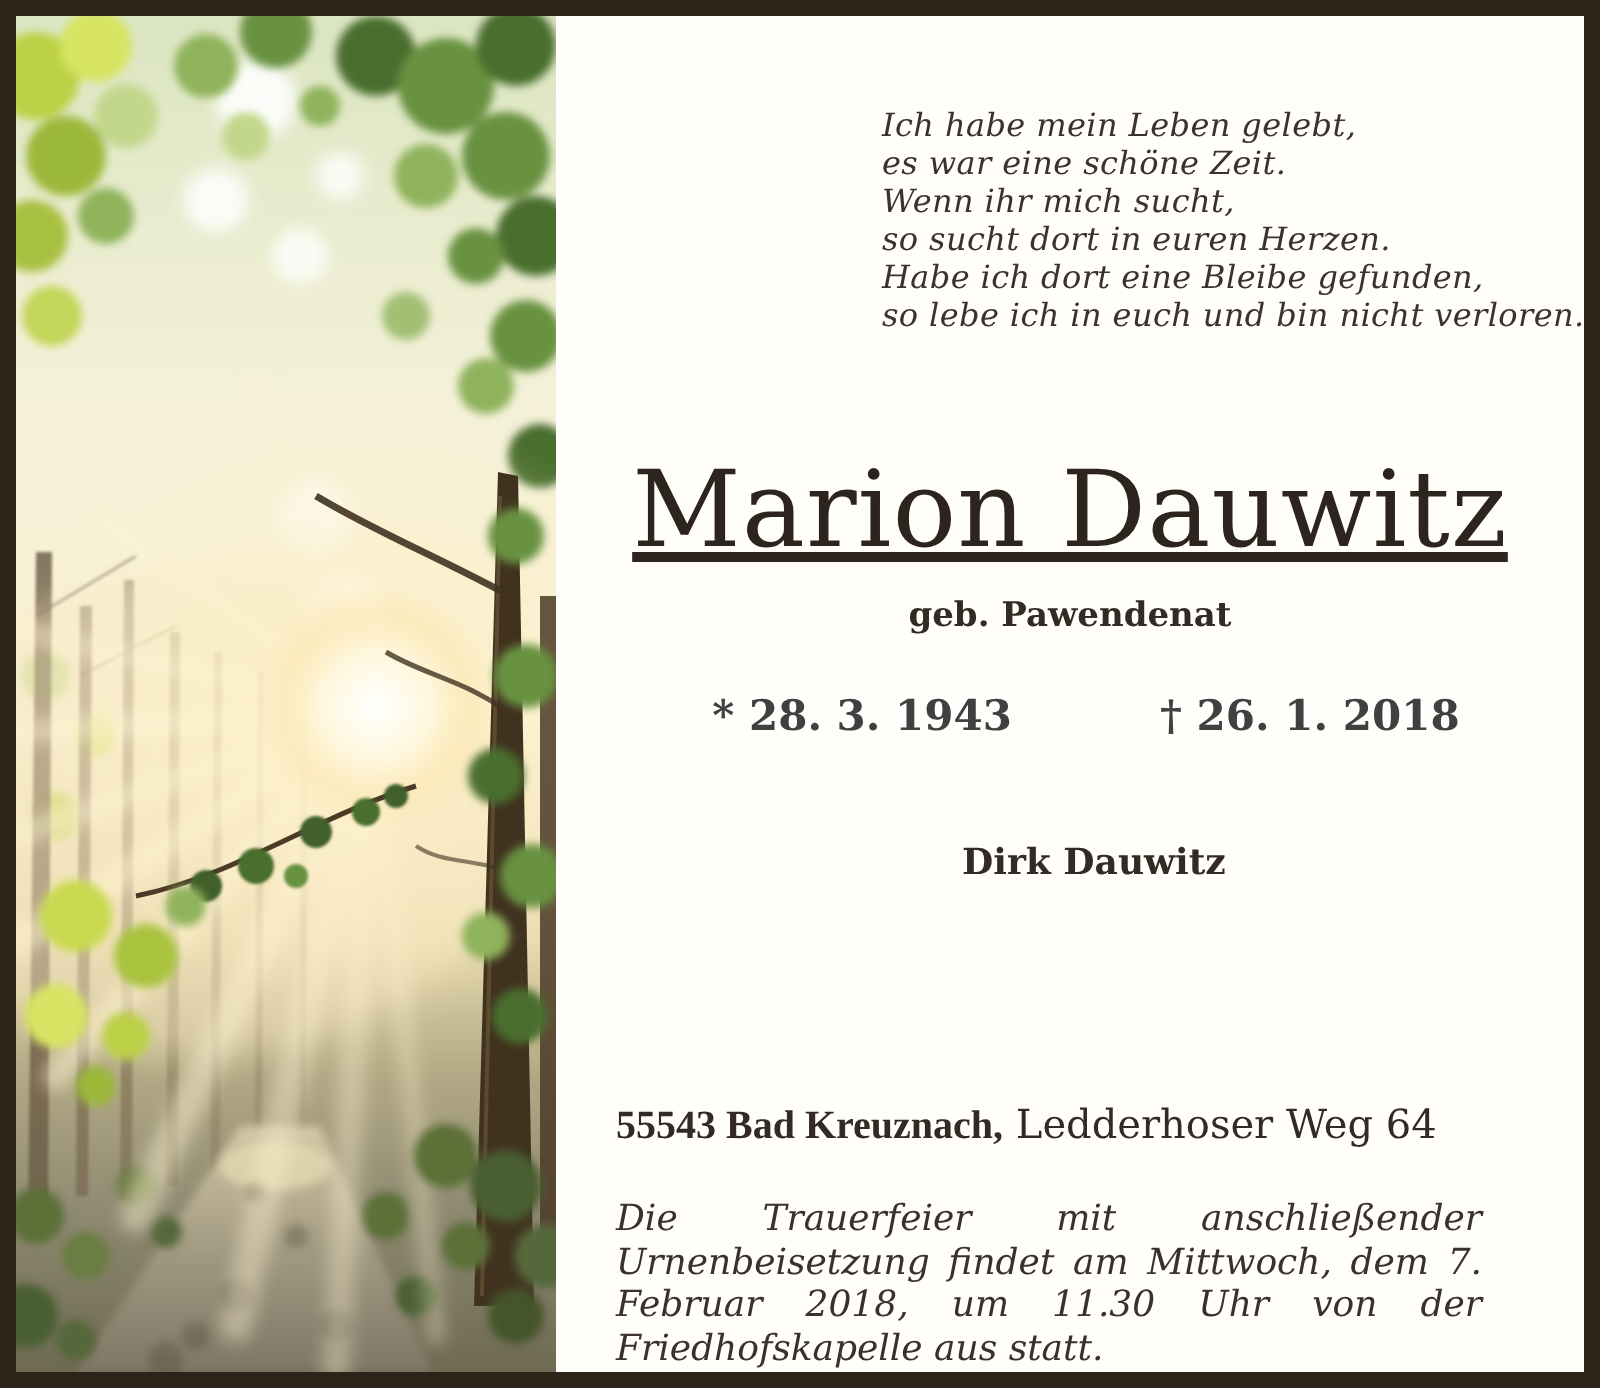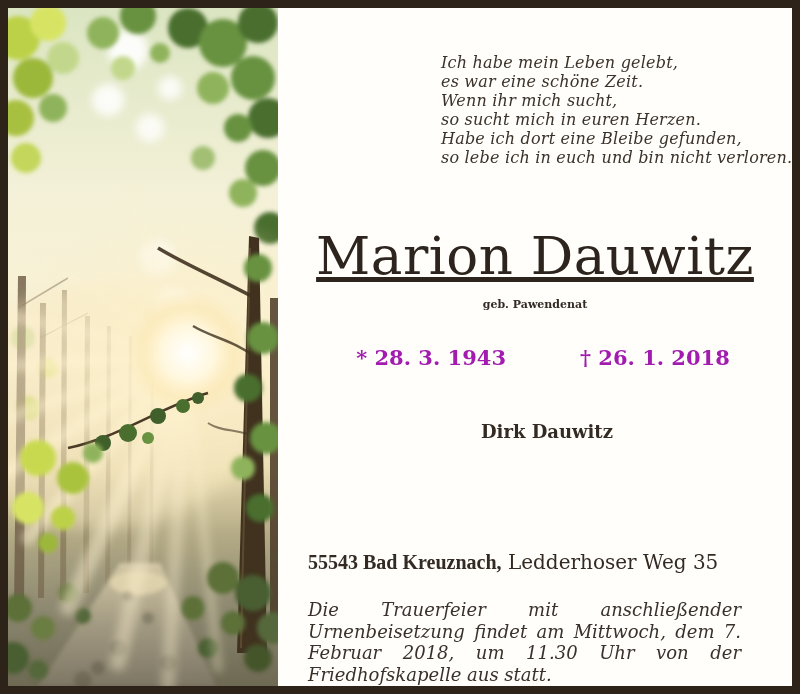--- a/index.html
+++ b/index.html
@@ -24,26 +24,26 @@
     font-style:italic;font-size:16px;line-height:19px;
     color:#3b332a;letter-spacing:0.2px;white-space:nowrap;
   }
   .name{
     position:absolute;left:0;right:0;top:220px;
     text-align:center;font-size:53px;line-height:1.05;
     color:#2c241d;letter-spacing:0.5px;text-decoration:underline;
   }
   .maiden{
     position:absolute;left:0;right:0;top:290px;
-    text-align:center;font-weight:bold;font-size:11px;color:#332b23;
+    text-align:center;font-weight:bold;font-size:17px;color:#332b23;
   }
   .dates{
     position:absolute;left:0;right:0;top:337px;
     display:flex;justify-content:center;gap:74px;
-    font-weight:bold;font-size:21px;color:#a21caf;margin-left:16px;
+    font-weight:bold;font-size:21px;color:#404040;margin-left:16px;
   }
   .mourners{
     position:absolute;left:163px;top:412px;
     font-weight:bold;font-size:18px;line-height:23px;color:#332b23;
     white-space:nowrap;
     margin-left:40px;
   }
   .address{
     position:absolute;left:30px;top:542px;
     font-size:20px;color:#332b23;white-space:nowrap;
@@ -241,39 +241,39 @@
       </g>
     </svg>
   </div>
 
   <div class="content">
 
     <div class="poem">
       <div>Ich habe mein Leben gelebt,</div>
       <div>es war eine schöne Zeit.</div>
       <div>Wenn ihr mich sucht,</div>
-      <div>so sucht mich in euren Herzen.</div>
+      <div>so sucht dort in euren Herzen.</div>
       <div>Habe ich dort eine Bleibe gefunden,</div>
       <div>so lebe ich in euch und bin nicht verloren.</div>
     </div>
 
     <div class="name">Marion Dauwitz</div>
 
     <div class="maiden">geb. Pawendenat</div>
 
     <div class="dates">
       <span>* 28. 3. 1943</span>
       <span>† 26. 1. 2018</span>
     </div>
 
     <div class="mourners">
       <div>Dirk Dauwitz</div>
     </div>
 
     <div class="address">
       <span class="city">55543 Bad Kreuznach,</span>
-      <span>Ledderhoser Weg 35</span>
+      <span>Ledderhoser Weg 64</span>
     </div>
 
     <div class="notice">Die Trauerfeier mit anschließender Urnenbeisetzung findet am Mittwoch, dem 7. Februar 2018, um 11.30 Uhr von der Friedhofskapelle aus statt.</div>
 
   </div>
 </div>
 
 </body></html>

